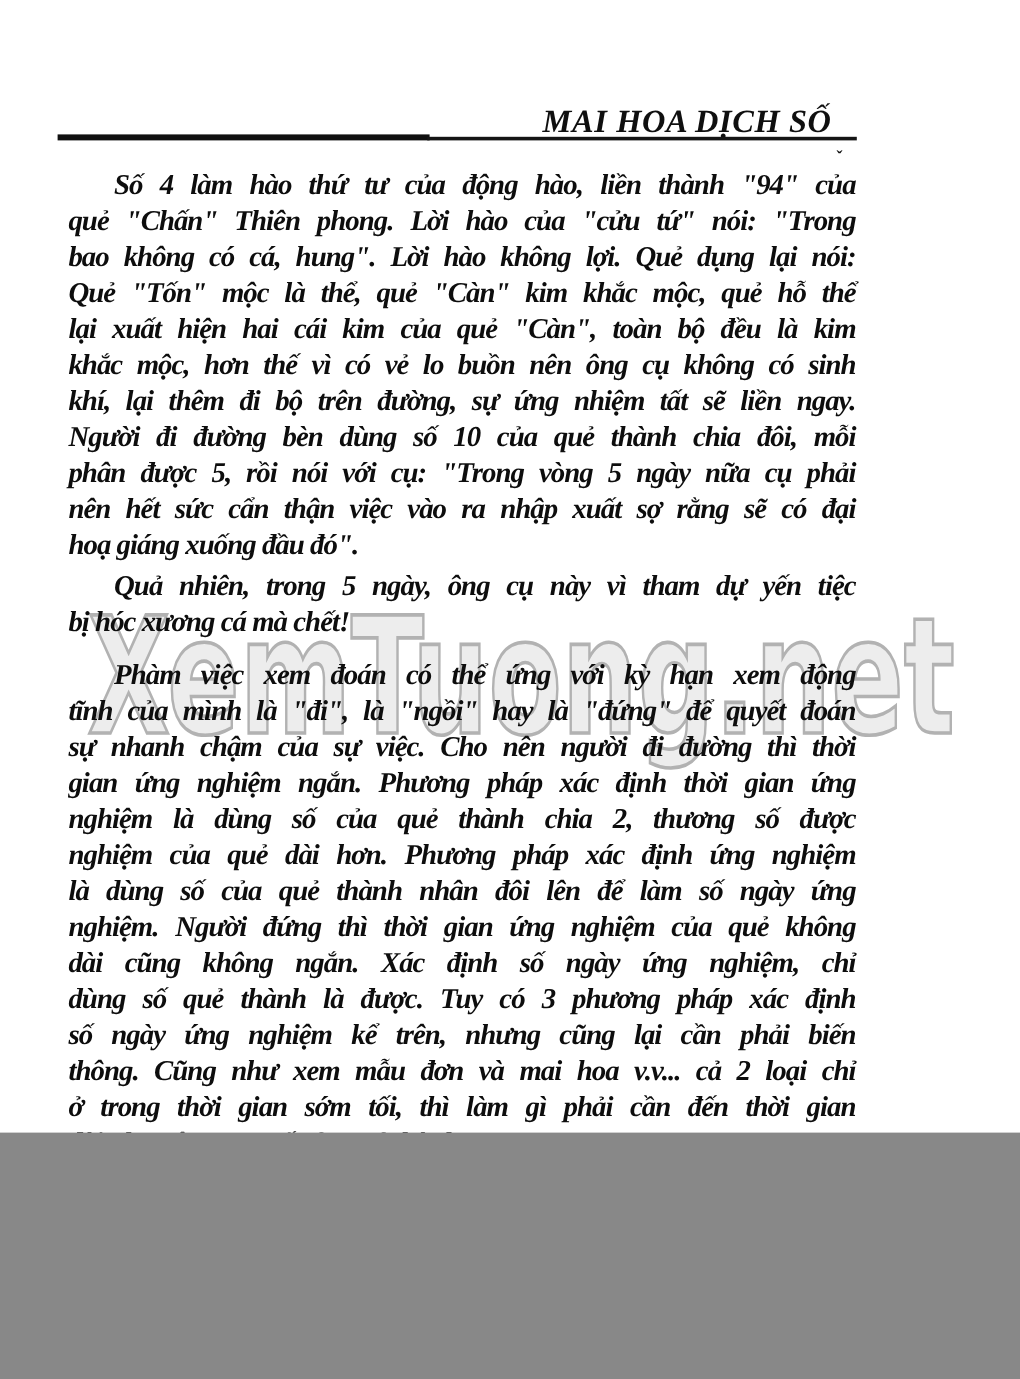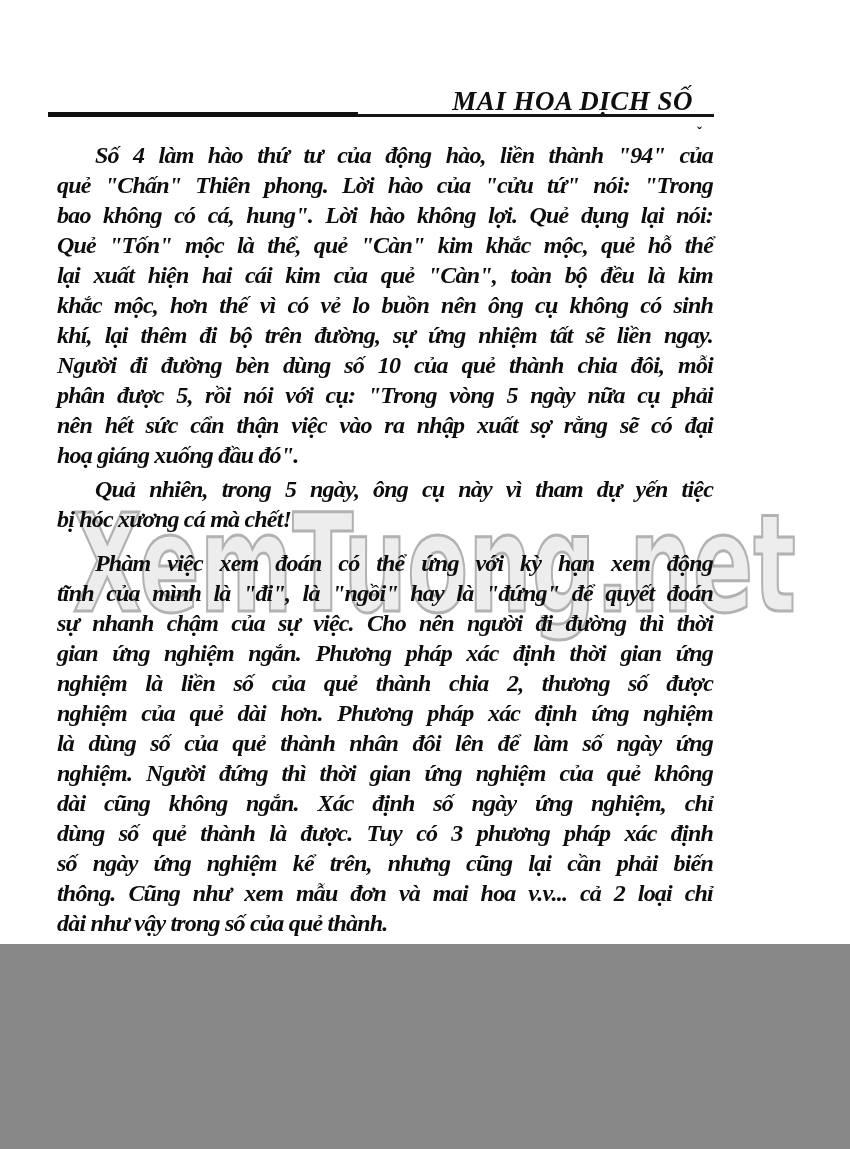--- a/index.html
+++ b/index.html
@@ -128,28 +128,29 @@
       </div>
       <div class="para">
         <div class="line first">Quả nhiên, trong 5 ngày, ông cụ này vì tham dự yến tiệc</div>
         <div class="line last">bị hóc xương cá mà chết!</div>
       </div>
       <div class="para">
         <div class="line first">Phàm việc xem đoán có thể ứng với kỳ hạn xem động</div>
         <div class="line">tĩnh của mình là "đi", là "ngồi" hay là "đứng" để quyết đoán</div>
         <div class="line">sự nhanh chậm của sự việc. Cho nên người đi đường thì thời</div>
         <div class="line">gian ứng nghiệm ngắn. Phương pháp xác định thời gian ứng</div>
-        <div class="line">nghiệm là liền số của quẻ thành chia 2, thương số được</div>
+        <div class="line">nghiệm là dùng số của quẻ thành chia 2, thương số được</div>
         <div class="line">nghiệm của quẻ dài hơn. Phương pháp xác định ứng nghiệm</div>
         <div class="line">là dùng số của quẻ thành nhân đôi lên để làm số ngày ứng</div>
         <div class="line">nghiệm. Người đứng thì thời gian ứng nghiệm của quẻ không</div>
         <div class="line">dài cũng không ngắn. Xác định số ngày ứng nghiệm, chỉ</div>
         <div class="line">dùng số quẻ thành là được. Tuy có 3 phương pháp xác định</div>
         <div class="line">số ngày ứng nghiệm kể trên, nhưng cũng lại cần phải biến</div>
         <div class="line">thông. Cũng như xem mẫu đơn và mai hoa v.v... cả 2 loại chỉ</div>
+        <div class="line">ở trong thời gian sớm tối, thì làm gì phải cần đến thời gian</div>
         <div class="line last">dài như vậy trong số của quẻ thành.</div>
       </div>
     </div>
 
   <div class="stray-mark">ˇ</div>
 
   <div class="page-number">83</div>
 
   <div class="footer-note">Qúy vị hãy vào trang chủ XemTuong.net để xem thêm nhiều mục hay khác</div>
 

